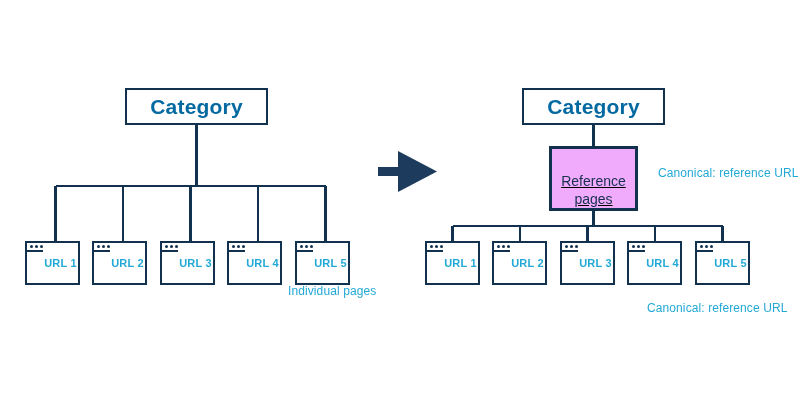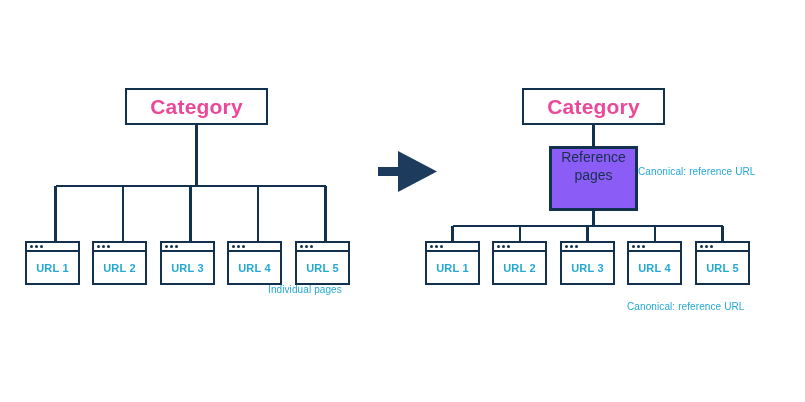--- a/index.html
+++ b/index.html
@@ -33,51 +33,52 @@
     box-sizing: border-box;
     border: 2px solid #12314f;
     background: #ffffff;
     display: flex;
     align-items: center;
     justify-content: center;
   }
   .category-label {
     font-size: 21px;
     font-weight: bold;
-    color: #ec4899;
+    color: #0369a1;
     letter-spacing: 0.2px;
     white-space: nowrap;
   }
 
   
   .reference-box {
     position: absolute;
     box-sizing: border-box;
     border: 3px solid #12314f;
-    background: #8b5cf6;
-    display: flex;
-    align-items: flex-start;
+    background: #f0abfc;
+    display: flex;
+    align-items: flex-end;
     justify-content: center;
     text-align: center;
+    text-decoration: underline;
   }
   .reference-label {
     font-size: 14px;
     color: #16304d;
     line-height: 1.25;
     padding: 0 4px;
   }
 
   
   .url-box {
     position: absolute;
     box-sizing: border-box;
     border: 2px solid #12314f;
     background: #ffffff;
     display: flex;
-    flex-direction: column;
+    flex-direction: row;
   }
   .url-titlebar {
     box-sizing: border-box;
     height: 9px;
     border-bottom: 2px solid #12314f;
     display: flex;
     align-items: center;
     padding-left: 3px;
     gap: 2px;
     flex: 0 0 auto;
@@ -99,24 +100,25 @@
     font-size: 11px;
     font-weight: bold;
     color: #23a9d6;
     white-space: nowrap;
     letter-spacing: 0.2px;
   }
 
   
   .annotation {
     position: absolute;
-    font-size: 10px;
+    font-size: 12px;
     color: #23a9d6;
     white-space: nowrap;
     letter-spacing: 0.1px;
+    padding-left: 20px;
   }
 </style>
 </head>
 <body>
 
 <div id="canvas">
 
   <svg id="svg-layer" viewBox="0 0 805 402" xmlns="http://www.w3.org/2000/svg">
     <g stroke="#12314f" stroke-width="2.5" fill="none" shape-rendering="crispEdges">
 

